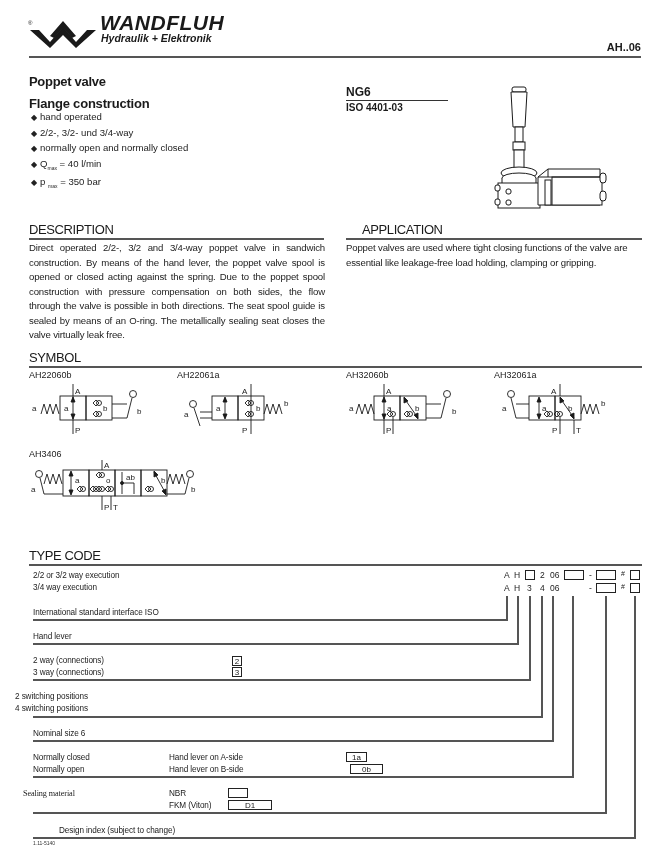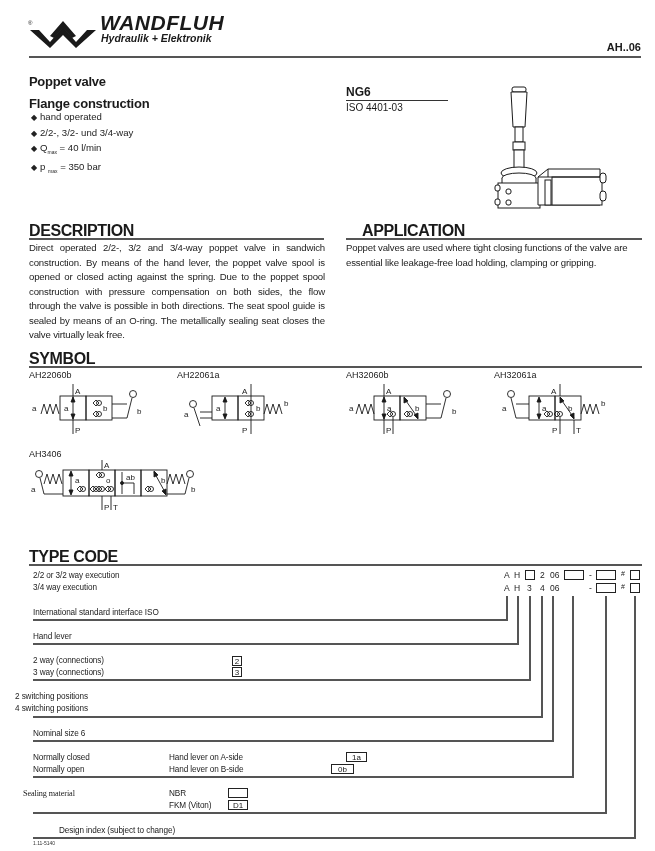--- a/index.html
+++ b/index.html
@@ -2,21 +2,21 @@
 <html><head>
 <meta charset="utf-8">
 <style>
   * { box-sizing: border-box; margin: 0; padding: 0; }
   html, body { width: 655px; height: 851px; background: #ffffff; overflow: hidden; }
   body { position: relative; font-family: "Liberation Sans", sans-serif; color: #1a1a1a; }
   .abs { position: absolute; }
   .brand { font-weight: bold; font-style: italic; }
   .hdr-rule { position: absolute; left: 29px; width: 612px; height: 2px; background: #555; top: 56px; }
   .h1 { font-weight: bold; font-size: 13.5px; letter-spacing: -0.3px; }
-  .sec { font-weight: bold; font-size: 16px; letter-spacing: -0.4px; }
+  .sec { font-weight: normal; font-size: 13px; letter-spacing: -0.4px; }
   .sec-rule { position: absolute; height: 1.5px; background: #555; }
   .txt { font-size: 9.6px; line-height: 14.5px; letter-spacing: -0.15px; color: #222; }
   .just { text-align: justify; text-align-last: left; }
   .bul { font-size: 9.6px; line-height: 14.6px; color: #222; }
   .bul span.dia { display: inline-block; width: 9px; font-size: 8px; }
   .tc { font-size: 8.2px; color: #222; letter-spacing: -0.1px; line-height: 12px; }
   .row-rule { position: absolute; left: 33px; height: 1.5px; background: #555; }
   .vline { position: absolute; width: 1.5px; background: #555; }
   .box { position: absolute; border: 1px solid #222; font-size: 8px; text-align: center; line-height: 9px; }
   .codech { position: absolute; font-size: 8.5px; color: #222; }
@@ -36,27 +36,28 @@
   <span class="abs brand" style="left:73px; top:20px; font-size:10.5px; font-style:italic;">Hydraulik + Elektronik</span>
 </div>
 <span class="abs" style="right:14px; top:33px; font-size:11px; font-weight:bold;margin-top:8px;">AH..06</span>
 <div class="hdr-rule"></div>
 
 <div class="abs h1" style="left:29px; top:74px; font-size:13px;">Poppet valve</div>
 <div class="abs" style="left:29px; top:96px; font-size:13px; font-weight:bold; letter-spacing:-0.2px;">Flange construction</div>
 <div class="abs bul" style="left:31px; top:110px;">
   <div><span class="dia">◆</span><span>hand operated</span></div>
   <div><span class="dia">◆</span><span>2/2-, 3/2- und 3/4-way</span></div>
+  <div><span class="dia">◆</span><span>normally open and normally closed</span></div>
   <div><span class="dia">◆</span><span>Q</span><sub style="font-size:5px;">max</sub> <span>= 40 l/min</span></div>
   <div><span class="dia">◆</span><span>p</span> <sub style="font-size:5px;">max</sub> <span>= 350 bar</span></div>
 </div>
 
 <div class="abs" style="left:346px; top:85px; font-size:12px; font-weight:bold;">NG6</div>
 <div class="abs" style="left:346px; top:100px; width:102px; height:1px; background:#333;"></div>
-<div class="abs" style="left:346px; top:102px; font-size:10px; font-weight:normal;">ISO 4401-03</div>
+<div class="abs" style="left:346px; top:102px; font-size:10px; font-weight:bold;">ISO 4401-03</div>
 
 <svg class="abs" style="left:490px; top:85px;" width="125" height="125" viewBox="0 0 125 125" fill="#fff" stroke="#1a1a1a" stroke-width="1">
   <rect x="22" y="2" width="14" height="5" rx="2"></rect>
   <path d="M21,7 L37,7 L35,42 L23,42 Z"></path>
   <rect x="25" y="42" width="8" height="15"></rect>
   <rect x="23" y="57" width="12" height="8"></rect>
   <rect x="24" y="65" width="10" height="20"></rect>
   <ellipse cx="29" cy="88" rx="18" ry="6"></ellipse>
   <ellipse cx="29" cy="93" rx="17" ry="5"></ellipse>
   <path d="M12,93 L12,100 Q29,108 46,100 L46,93"></path>
@@ -311,28 +312,28 @@
 
 <div class="abs tc" style="left:33px; top:752px;">
   <div>Normally closed</div>
   <div>Normally open</div>
 </div>
 <div class="abs tc" style="left:169px; top:752px;">
   <div>Hand lever on A-side</div>
   <div>Hand lever on B-side</div>
 </div>
 <div class="box" style="left:346px; top:752px; width:21px; height:10px;">1a</div>
-<div class="box" style="left:331px; top:764px; width:23px; height:10px;">0b</div>
+<div class="box" style="left:350px; top:764px; width:33px; height:10px;">0b</div>
 <div class="row-rule" style="top:776px; width:541px;"></div>
 
 <div class="abs tc" style="left:23px; top:788px;font-family:Liberation Serif, serif;">Sealing material</div>
 <div class="abs tc" style="left:169px; top:788px;">
   <div>NBR</div>
   <div>FKM (Viton)</div>
 </div>
 <div class="box" style="left:228px; top:788px; width:20px; height:10px;"></div>
-<div class="box" style="left:228px; top:800px; width:20px; height:10px;">D1</div>
+<div class="box" style="left:228px; top:800px; width:44px; height:10px;">D1</div>
 <div class="row-rule" style="top:812px; width:574px;"></div>
 
 <div class="abs tc" style="left:33px; top:825px;margin-left:26px;">Design index (subject to change)</div>
 <div class="row-rule" style="top:837px; width:603px;"></div>
 
 <div class="abs" style="left:33px; top:840px; font-size:5px; color:#333;">1.11-5140</div>
 
 </body></html>

